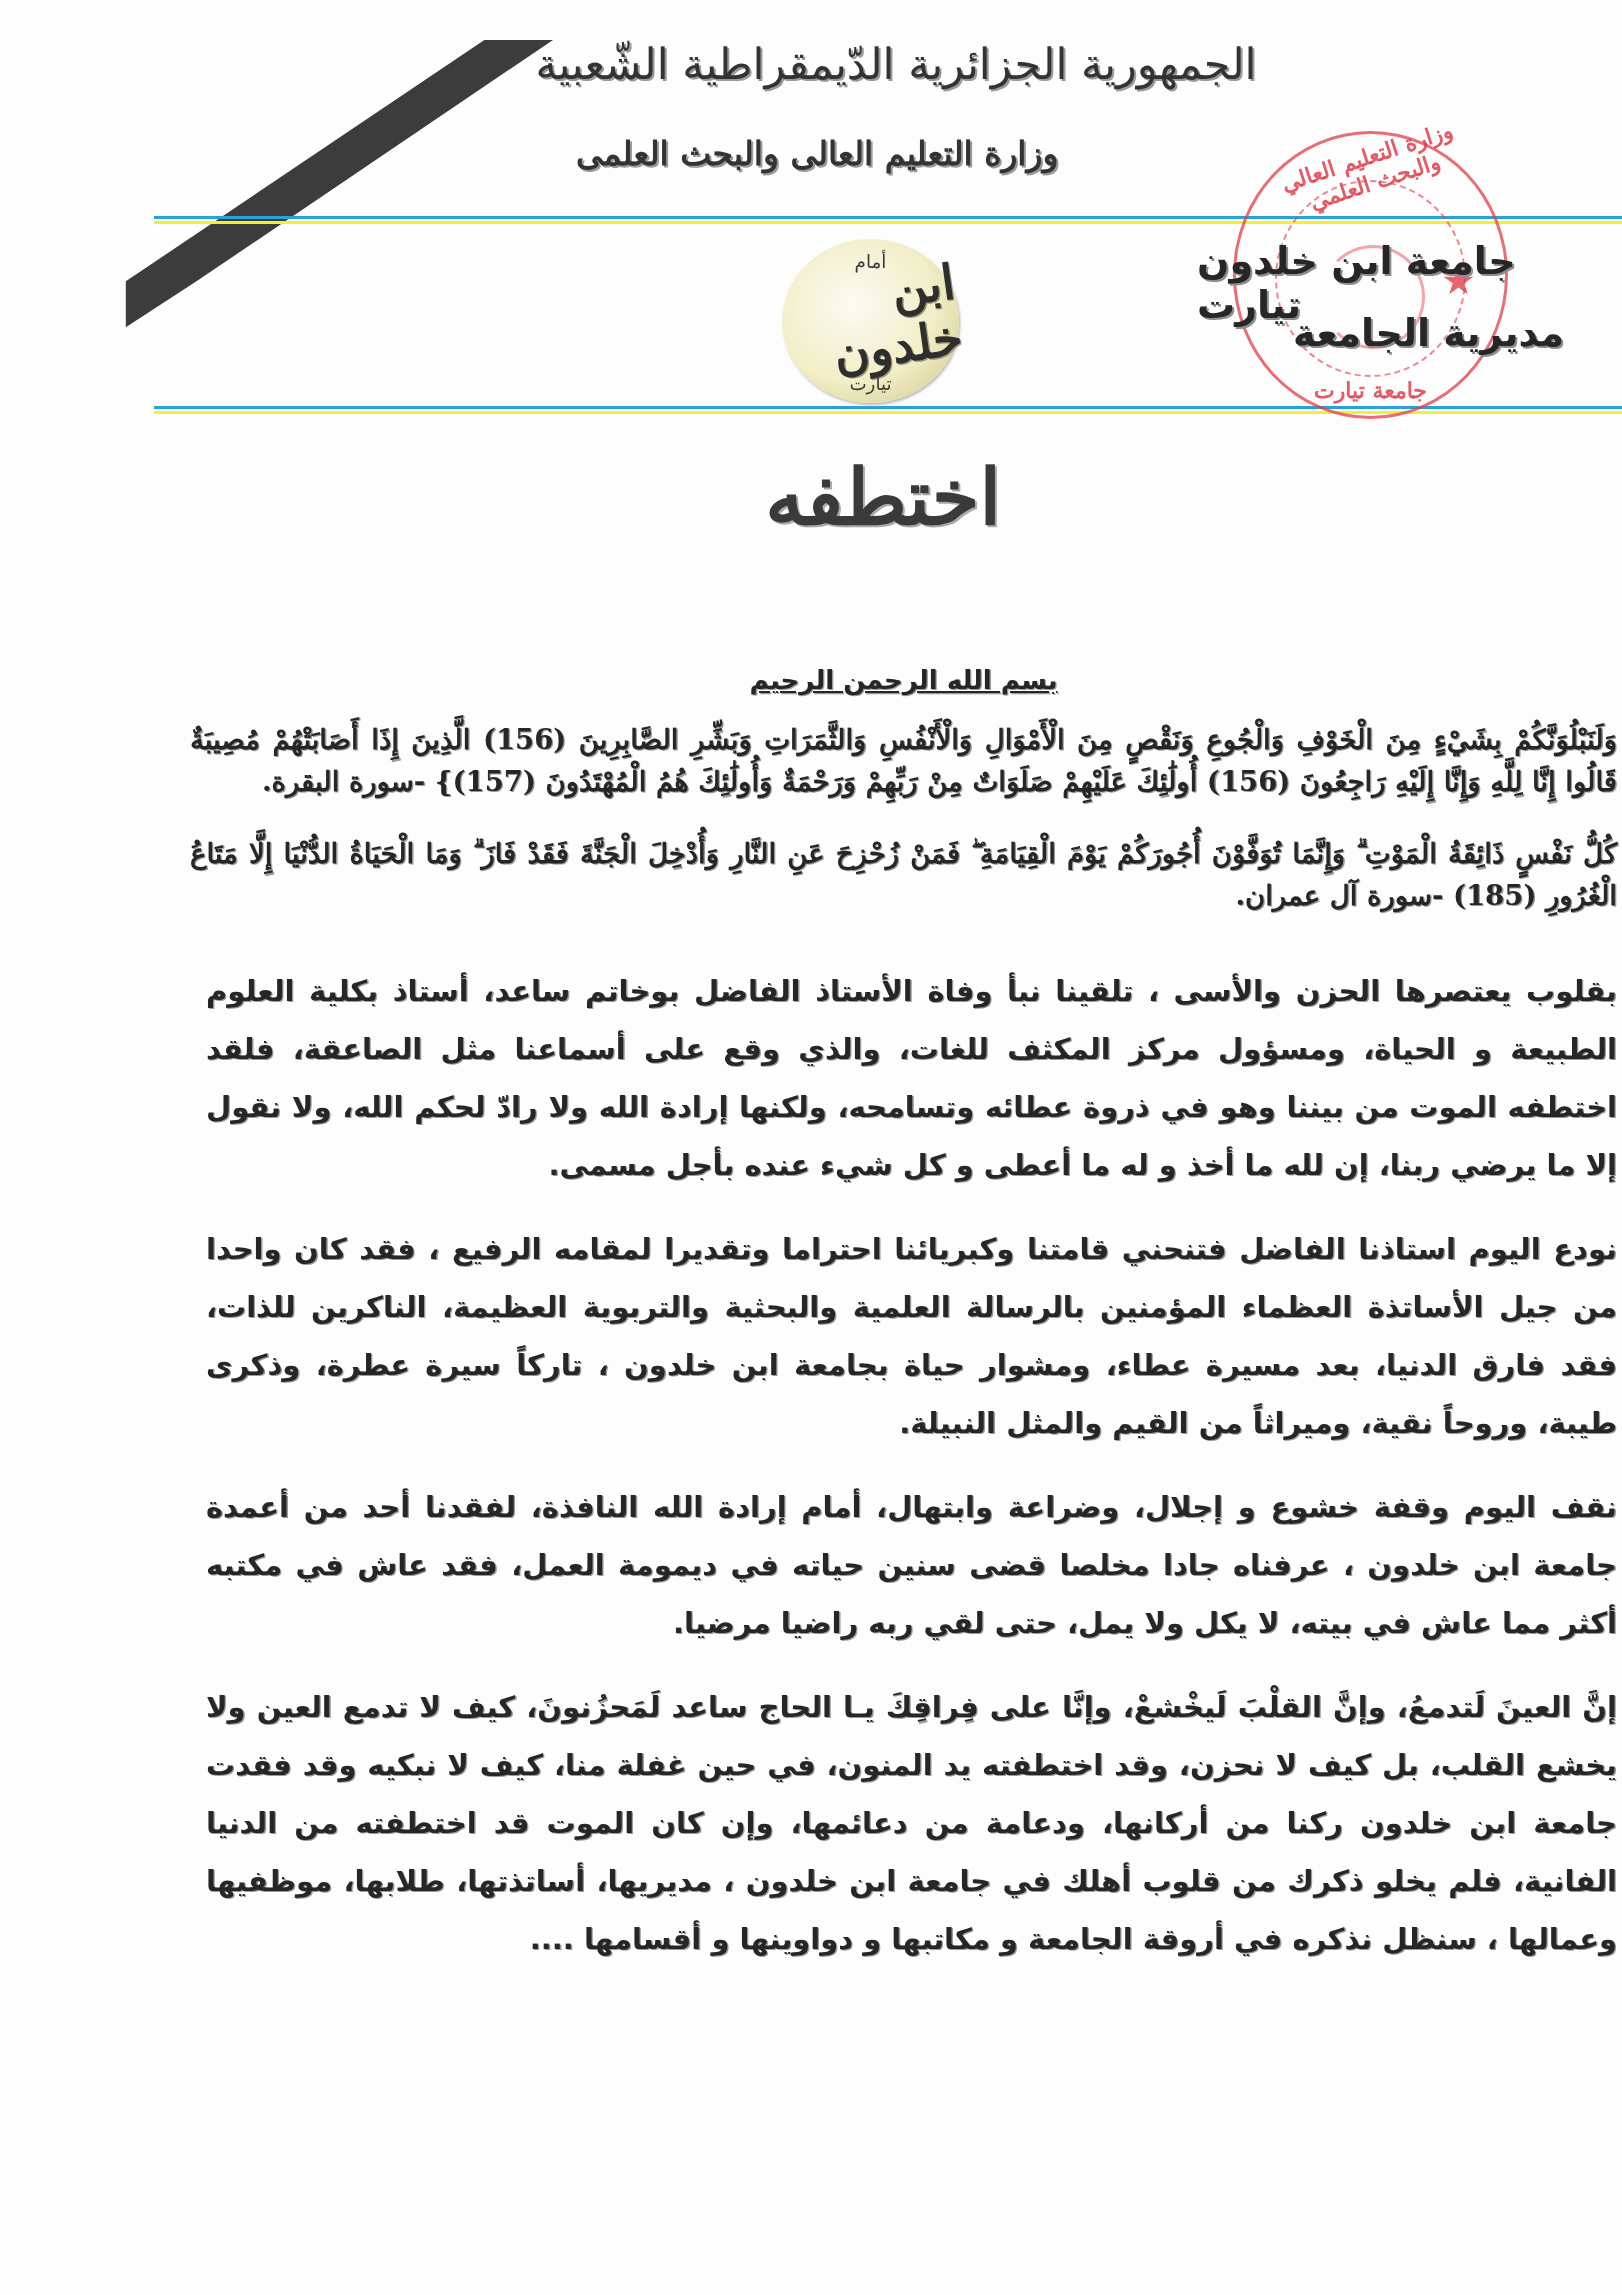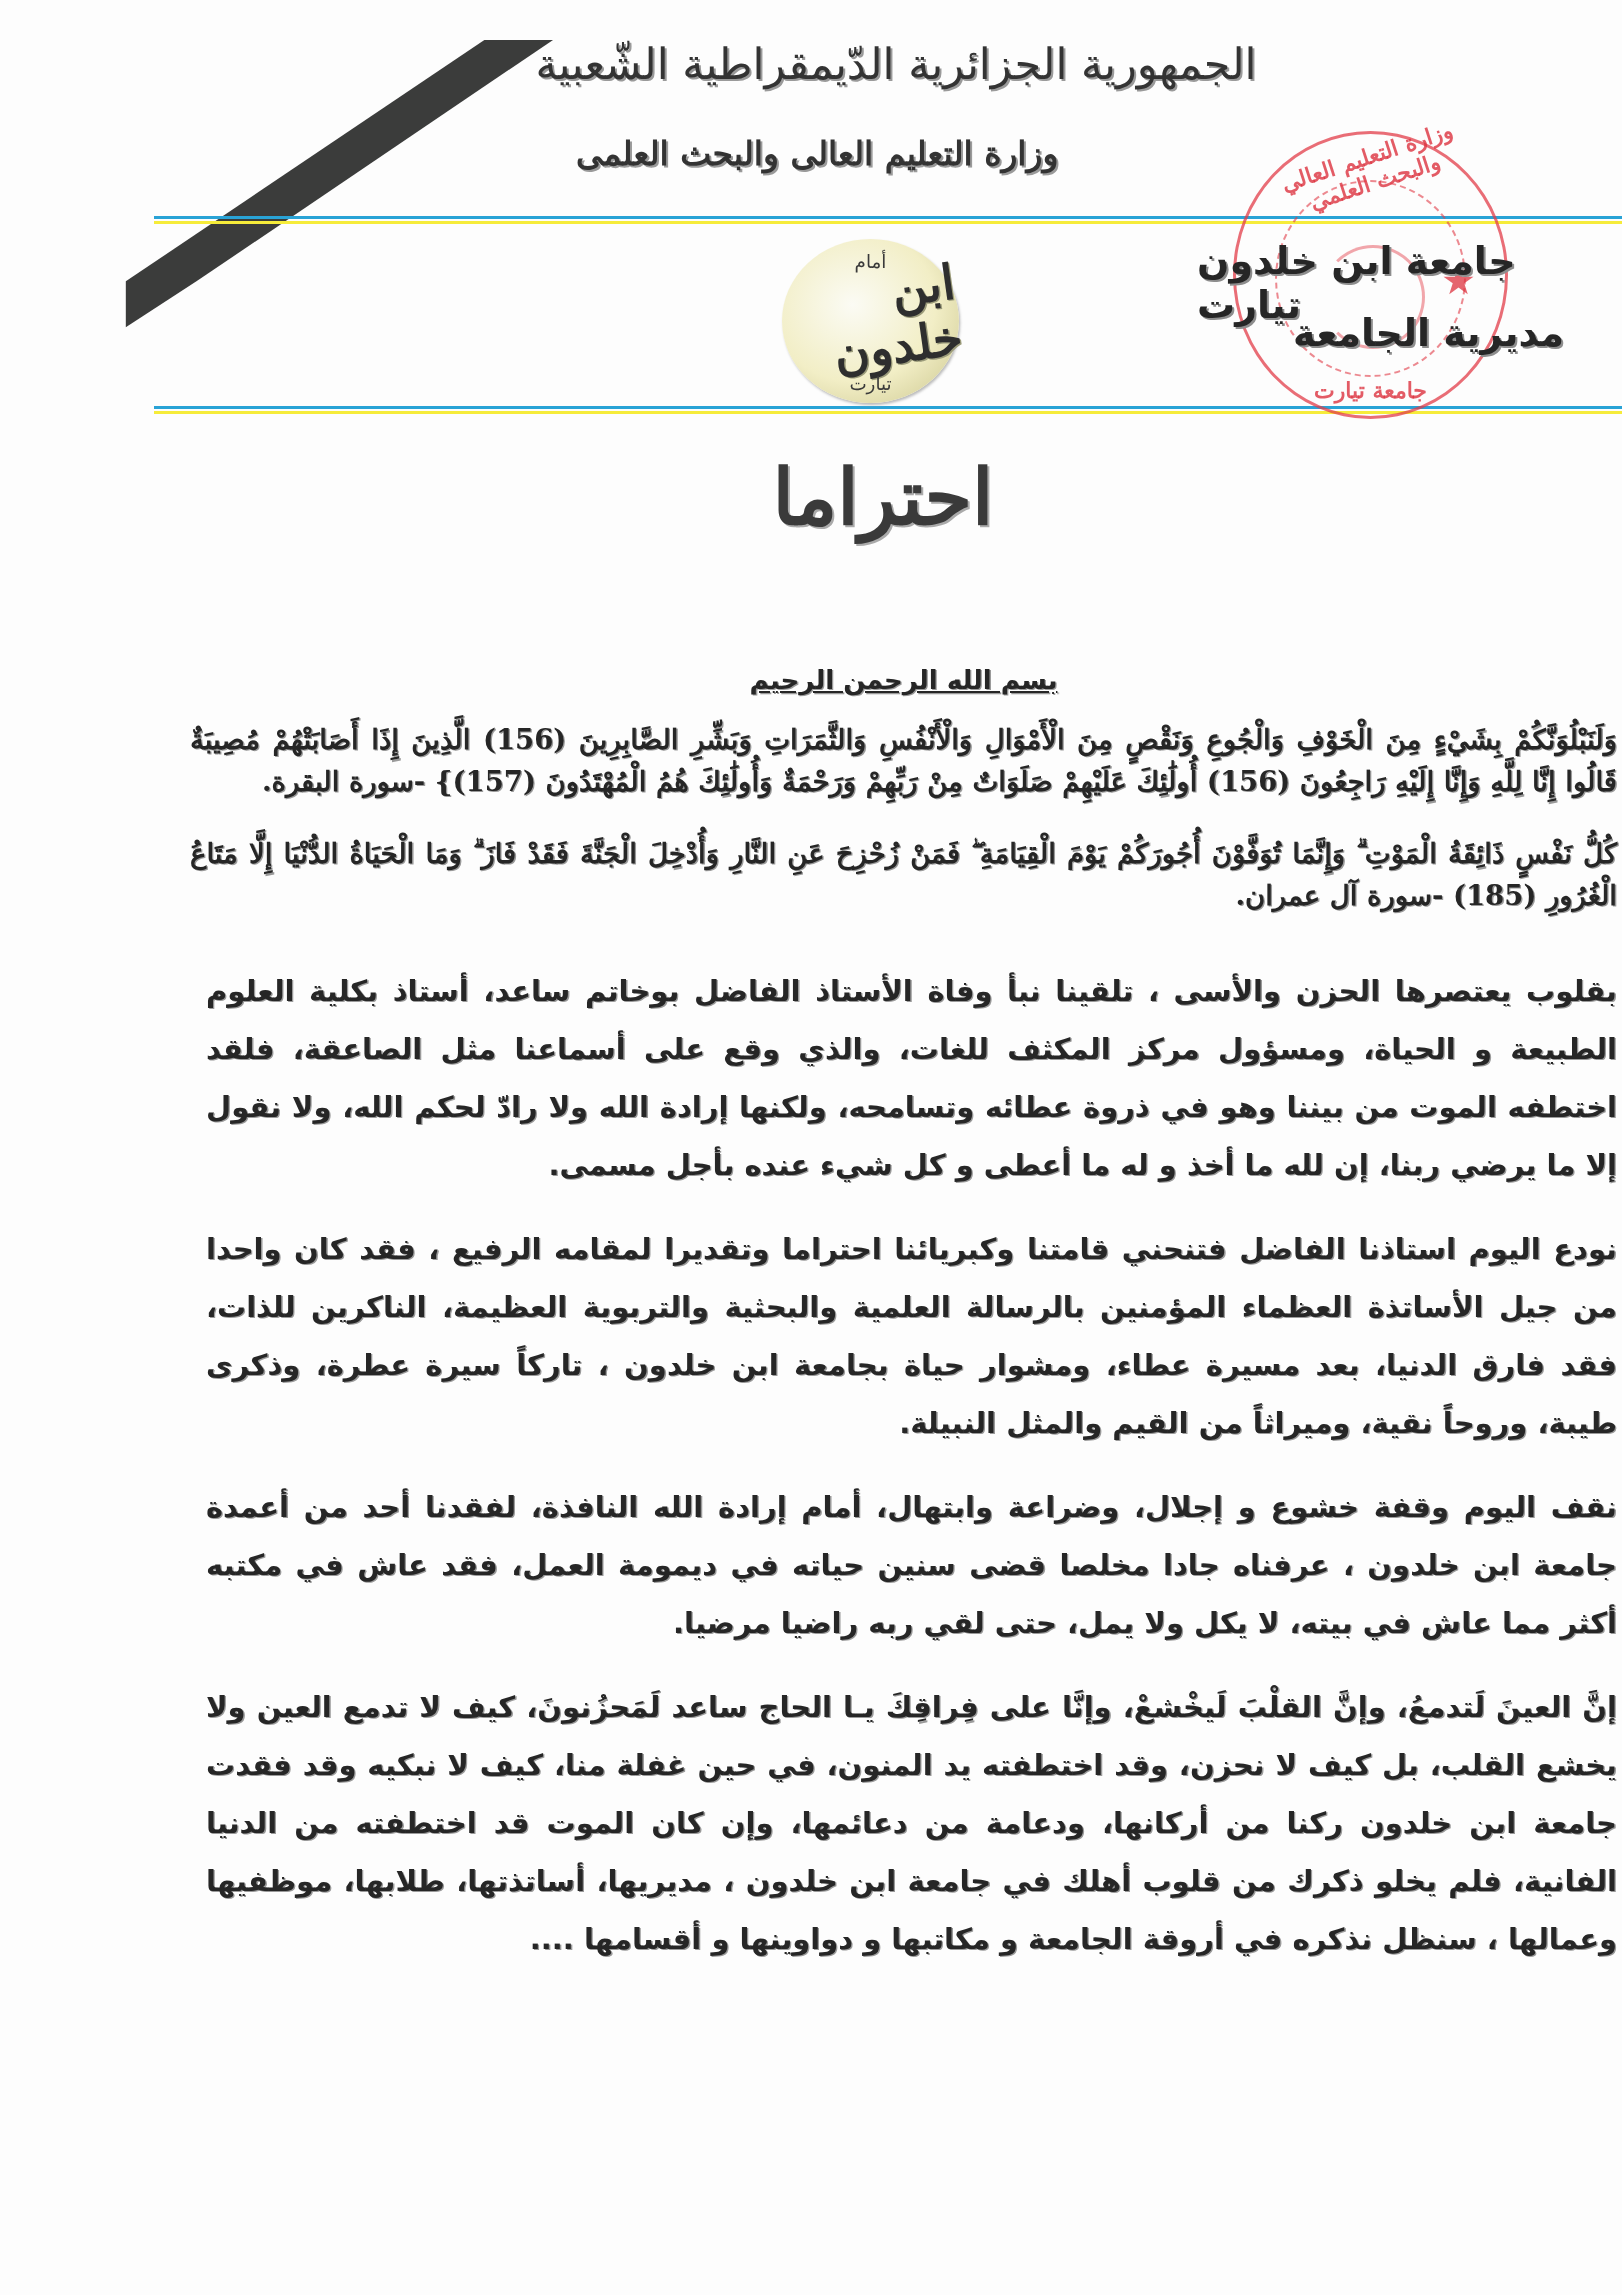--- a/index.html
+++ b/index.html
@@ -135,21 +135,21 @@
   <div class="arc-top">وزارة التعليم العالي والبحث العلمي</div>
   <div class="inner"></div>
   <div class="inner2"></div>
   <div class="star">★</div>
   <div class="arc-bot">جامعة تيارت</div>
 </div>
 
 <div class="abs univ-name">جامعة ابن خلدون تيارت</div>
 <div class="abs direction-name">مديرية الجامعة</div>
 
-<div class="abs doc-title">احتراما</div>
+<div class="abs doc-title">اختطفه</div>
 
 <div class="abs content">
   <p class="bismillah">بسم الله الرحمن الرحيم</p>
   <p class="verse">وَلَنَبْلُوَنَّكُمْ بِشَيْءٍ مِنَ الْخَوْفِ وَالْجُوعِ وَنَقْصٍ مِنَ الْأَمْوَالِ وَالْأَنْفُسِ وَالثَّمَرَاتِ وَبَشِّرِ الصَّابِرِينَ (156) الَّذِينَ إِذَا أَصَابَتْهُمْ مُصِيبَةٌ قَالُوا إِنَّا لِلَّهِ وَإِنَّا إِلَيْهِ رَاجِعُونَ (156) أُولَٰئِكَ عَلَيْهِمْ صَلَوَاتٌ مِنْ رَبِّهِمْ وَرَحْمَةٌ وَأُولَٰئِكَ هُمُ الْمُهْتَدُونَ (157)} -سورة البقرة.</p>
   <p class="verse">كُلُّ نَفْسٍ ذَائِقَةُ الْمَوْتِ ۗ وَإِنَّمَا تُوَفَّوْنَ أُجُورَكُمْ يَوْمَ الْقِيَامَةِ ۖ فَمَنْ زُحْزِحَ عَنِ النَّارِ وَأُدْخِلَ الْجَنَّةَ فَقَدْ فَازَ ۗ وَمَا الْحَيَاةُ الدُّنْيَا إِلَّا مَتَاعُ الْغُرُورِ (185) -سورة آل عمران.</p>
   <p class="para first">بقلوب يعتصرها الحزن والأسى ، تلقينا نبأ وفاة الأستاذ الفاضل بوخاتم ساعد، أستاذ بكلية العلوم الطبيعة و الحياة، ومسؤول مركز المكثف للغات، والذي وقع على أسماعنا مثل الصاعقة، فلقد اختطفه الموت من بيننا وهو في ذروة عطائه وتسامحه، ولكنها إرادة الله ولا رادّ لحكم الله، ولا نقول إلا ما يرضي ربنا، إن لله ما أخذ و له ما أعطى و كل شيء عنده بأجل مسمى.</p>
   <p class="para">نودع اليوم استاذنا الفاضل فتنحني قامتنا وكبريائنا احتراما وتقديرا لمقامه الرفيع ، فقد كان واحدا من جيل الأساتذة العظماء المؤمنين بالرسالة العلمية والبحثية والتربوية العظيمة، الناكرين للذات، فقد فارق الدنيا، بعد مسيرة عطاء، ومشوار حياة بجامعة ابن خلدون ، تاركاً سيرة عطرة، وذكرى طيبة، وروحاً نقية، وميراثاً من القيم والمثل النبيلة.</p>
   <p class="para">نقف اليوم وقفة خشوع و إجلال، وضراعة وابتهال، أمام إرادة الله النافذة، لفقدنا أحد من أعمدة جامعة ابن خلدون ، عرفناه جادا مخلصا قضى سنين حياته في ديمومة العمل، فقد عاش في مكتبه أكثر مما عاش في بيته، لا يكل ولا يمل، حتى لقي ربه راضيا مرضيا.</p>
   <p class="para">إنَّ العينَ لَتدمعُ، وإنَّ القلْبَ لَيخْشعْ، وإنَّا على فِراقِكَ يـا الحاج ساعد لَمَحزُنونَ، كيف لا تدمع العين ولا يخشع القلب، بل كيف لا نحزن، وقد اختطفته يد المنون، في حين غفلة منا، كيف لا نبكيه وقد فقدت جامعة ابن خلدون ركنا من أركانها، ودعامة من دعائمها، وإن كان الموت قد اختطفته من الدنيا الفانية، فلم يخلو ذكرك من قلوب أهلك في جامعة ابن خلدون ، مديريها، أساتذتها، طلابها، موظفيها وعمالها ، سنظل نذكره في أروقة الجامعة و مكاتبها و دواوينها و أقسامها ....</p>
 </div>

